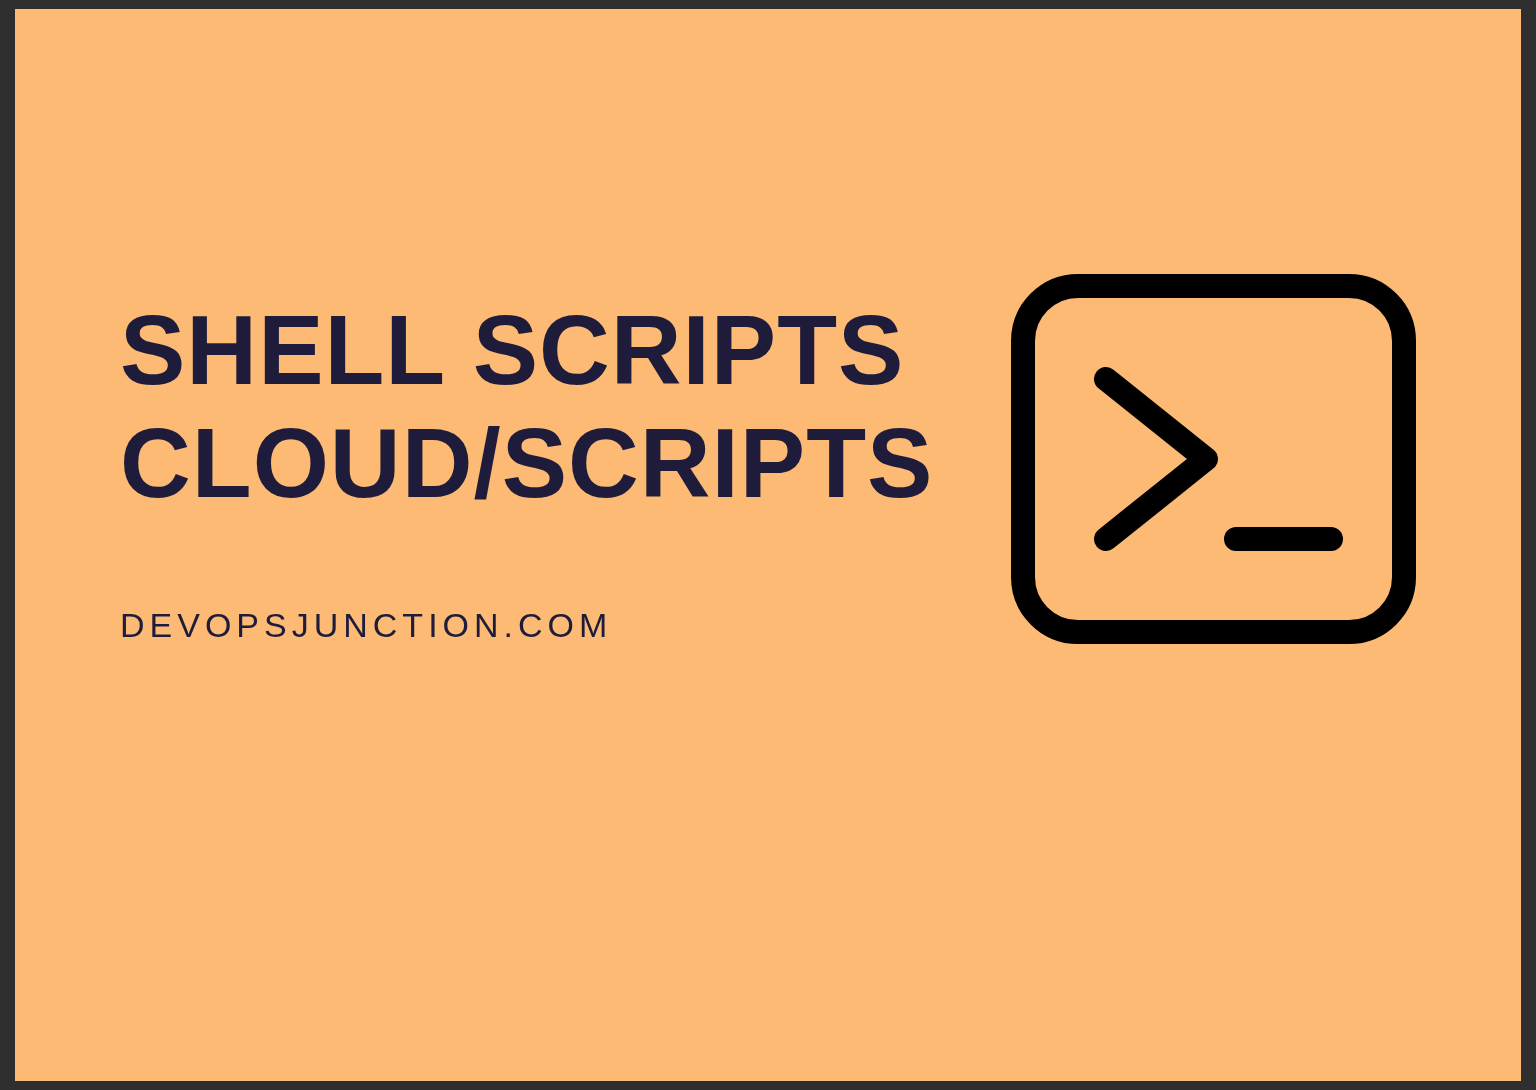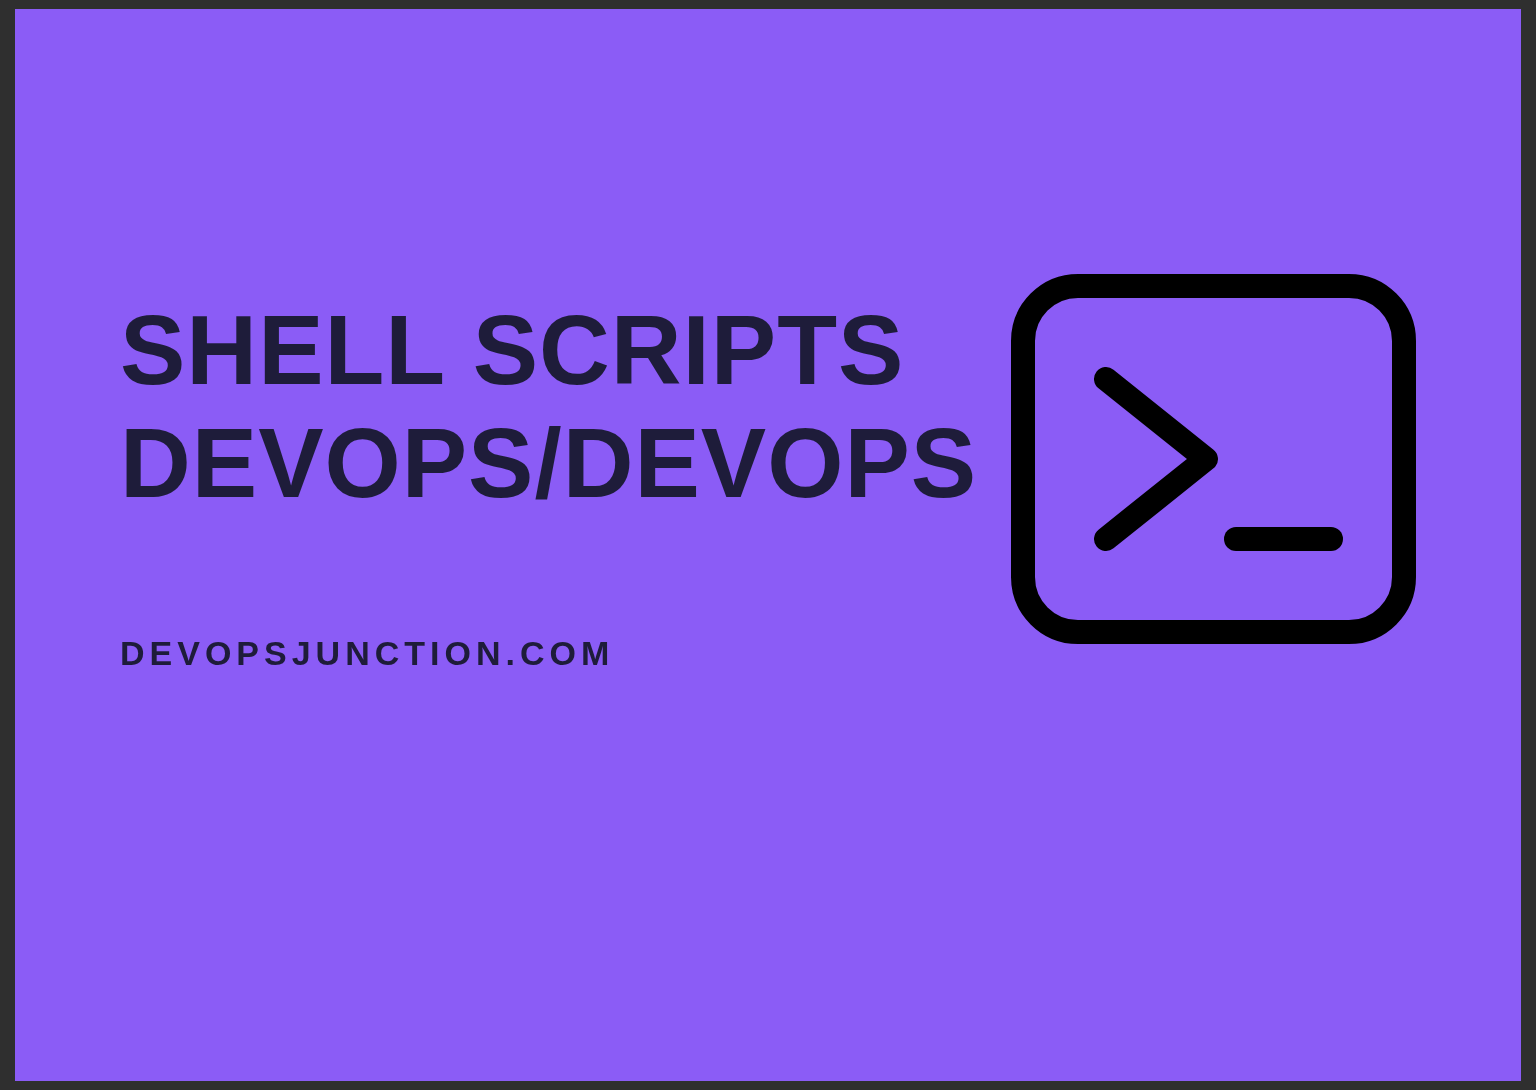--- a/index.html
+++ b/index.html
@@ -12,62 +12,62 @@
       height: 1090px;
       background: #2f2f2f;
       display: flex;
       align-items: center;
       justify-content: center;
       font-family: Arial, sans-serif;
     }
     .banner {
       width: 1506px;
       height: 1072px;
-      background: #8b5cf6;
+      background: #fdba74;
       position: relative;
     }
     .content {
       position: absolute;
       left: 105px;
       top: 285px;
     }
     .headline {
       font-size: 98px;
       font-weight: 900;
       color: #1e1c3a;
       line-height: 1.15;
       letter-spacing: 1px;
     }
     .subtitle {
       font-size: 34px;
-      font-weight: 700;
+      font-weight: 400;
       color: #1e1c3a;
       letter-spacing: 5px;
-      margin-top: 115px;
+      margin-top: 87px;
     }
     .icon-wrap {
       position: absolute;
       right: 105px;
       top: 265px;
       width: 405px;
       height: 370px;
     }
     .icon-wrap svg {
       width: 100%;
       height: 100%;
     }
   </style>
 </head>
 <body>
 
 <div class="banner">
   <div class="content">
     <div class="headline">
       <div>SHELL SCRIPTS</div>
-      <div>DEVOPS/DEVOPS</div>
+      <div>CLOUD/SCRIPTS</div>
     </div>
     <div class="subtitle">DEVOPSJUNCTION.COM</div>
   </div>
   <div class="icon-wrap">
     <svg viewBox="0 0 405 370" fill="none" stroke="#000000">
       <rect x="12" y="12" width="381" height="346" rx="55" ry="55" stroke-width="24"></rect>
       <path d="M 95 105 L 195 185 L 95 265" stroke-width="24" stroke-linecap="round" stroke-linejoin="round"></path>
       <line x1="225" y1="265" x2="320" y2="265" stroke-width="24" stroke-linecap="round"></line>
     </svg>
   </div>

